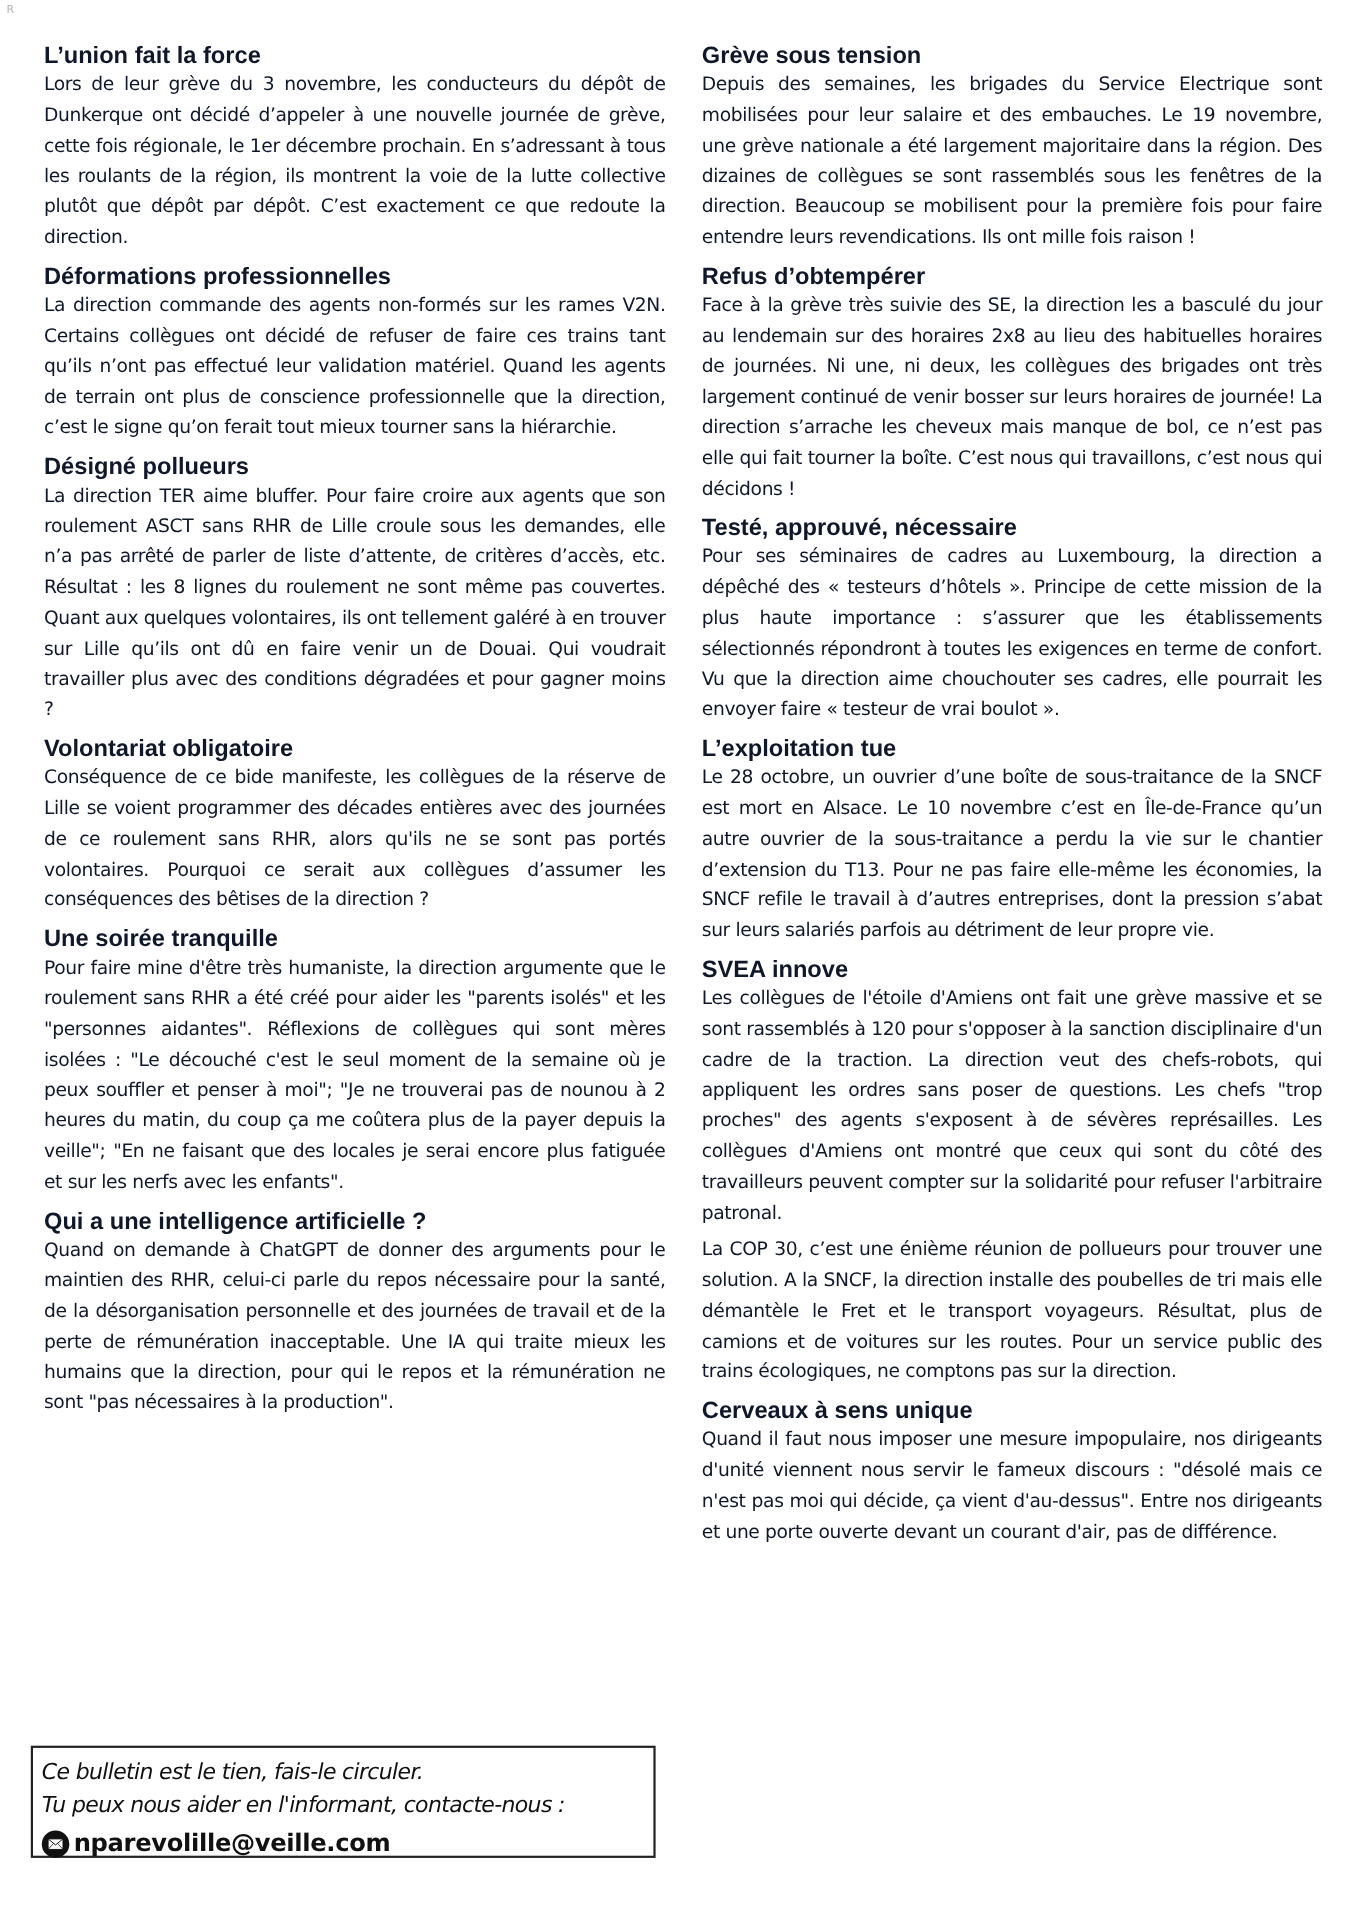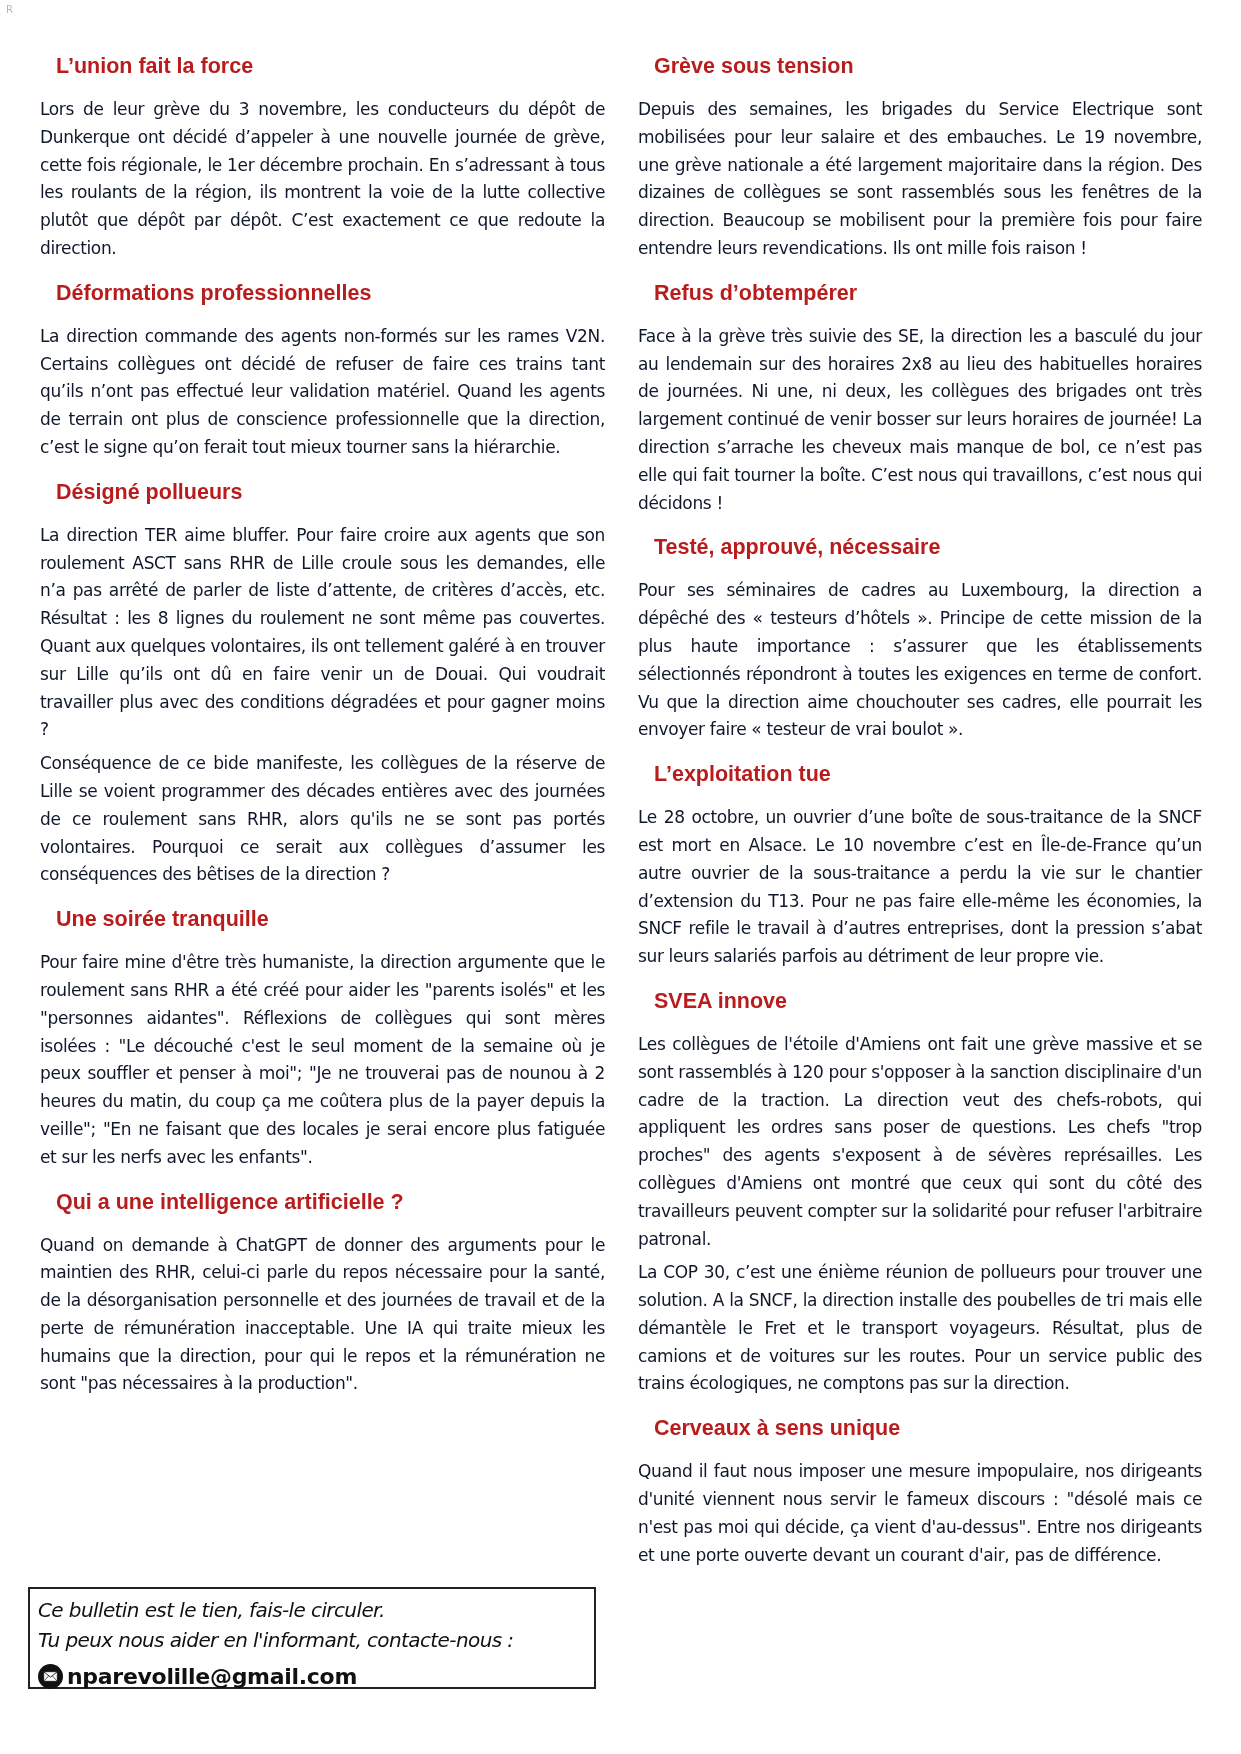--- a/index.html
+++ b/index.html
@@ -3,23 +3,23 @@
 <meta charset="utf-8">
 <style>
   html, body { margin: 0; padding: 0; background: #ffffff; }
   body { width: 1241px; height: 1754px; position: relative; overflow: hidden; color: #111; }
   .corner-mark { position: absolute; left: 6px; top: 4px; font-family: "DejaVu Sans", sans-serif; font-size: 10px; color: #b5b5b5; }
   .col { position: absolute; top: 36px; }
   .col-left { left: 40px; width: 565px; }
   .col-right { left: 638px; width: 564px; }
   .article { margin-bottom: 6px; }
   .article h2 {
-    margin: 16px; padding: 0;
+    margin: 0; padding: 0;
     font-family: "Liberation Sans", sans-serif; font-weight: bold;
-    font-size: 21.5px; line-height: 28px; color: #b91c1c;
+    font-size: 21.5px; line-height: 28px; color: #0f172a;
   }
   .article p {
     margin: 0; padding: 0;
     font-family: "DejaVu Sans", sans-serif; font-size: 17px; line-height: 27.8px;
     text-align: justify; letter-spacing: -0.35px; word-spacing: 0px; color: #0f172a;
     hyphens: none;
   }
   .contact-box {
     position: absolute; left: 28px; top: 1587px; width: 568px; height: 102px;
     border: 2px solid #222; box-sizing: border-box; padding: 6px 0 0 8px;
@@ -50,20 +50,21 @@
   </div>
   <div class="article">
     <h2>Déformations professionnelles</h2>
     <p>La direction commande des agents non-formés sur les rames V2N. Certains collègues ont décidé de refuser de faire ces trains tant qu’ils n’ont pas effectué leur validation matériel. Quand les agents de terrain ont plus de conscience professionnelle que la direction, c’est le signe qu’on ferait tout mieux tourner sans la hiérarchie.</p>
   </div>
   <div class="article">
     <h2>Désigné pollueurs</h2>
     <p>La direction TER aime bluffer. Pour faire croire aux agents que son roulement ASCT sans RHR de Lille croule sous les demandes, elle n’a pas arrêté de parler de liste d’attente, de critères d’accès, etc. Résultat : les 8 lignes du roulement ne sont même pas couvertes. Quant aux quelques volontaires, ils ont tellement galéré à en trouver sur Lille qu’ils ont dû en faire venir un de Douai. Qui voudrait travailler plus avec des conditions dégradées et pour gagner moins ?</p>
   </div>
   <div class="article">
+    <h2>Volontariat obligatoire</h2>
     <p>Conséquence de ce bide manifeste, les collègues de la réserve de Lille se voient programmer des décades entières avec des journées de ce roulement sans RHR, alors qu'ils ne se sont pas portés volontaires. Pourquoi ce serait aux collègues d’assumer les conséquences des bêtises de la direction ?</p>
   </div>
   <div class="article">
     <h2>Une soirée tranquille</h2>
     <p>Pour faire mine d'être très humaniste, la direction argumente que le roulement sans RHR a été créé pour aider les "parents isolés" et les "personnes aidantes". Réflexions de collègues qui sont mères isolées : "Le découché c'est le seul moment de la semaine où je peux souffler et penser à moi"; "Je ne trouverai pas de nounou à 2 heures du matin, du coup ça me coûtera plus de la payer depuis la veille"; "En ne faisant que des locales je serai encore plus fatiguée et sur les nerfs avec les enfants".</p>
   </div>
   <div class="article">
     <h2>Qui a une intelligence artificielle ?</h2>
     <p>Quand on demande à ChatGPT de donner des arguments pour le maintien des RHR, celui-ci parle du repos nécessaire pour la santé, de la désorganisation personnelle et des journées de travail et de la perte de rémunération inacceptable. Une IA qui traite mieux les humains que la direction, pour qui le repos et la rémunération ne sont "pas nécessaires à la production".</p>
   </div>
@@ -104,15 +105,15 @@
   <div class="contact-line">Tu peux nous aider en l'informant, contacte-nous :</div>
   <div class="email-row">
     <span class="mail-icon">
       <svg width="15" height="11" viewBox="0 0 15 11">
         <rect x="0.75" y="0.75" width="13.5" height="9.5" fill="#fff" stroke="#111" stroke-width="0.8"></rect>
         <polyline points="0.9,0.9 7.5,6.2 14.1,0.9" fill="none" stroke="#111" stroke-width="0.9"></polyline>
         <line x1="0.9" y1="10.1" x2="5.6" y2="4.8" stroke="#111" stroke-width="0.7"></line>
         <line x1="14.1" y1="10.1" x2="9.4" y2="4.8" stroke="#111" stroke-width="0.7"></line>
       </svg>
     </span>
-    <a class="email-text">nparevolille@gmail.com</a>
+    <a class="email-text">nparevolille@veille.com</a>
   </div>
 </div>
 
 </body></html>

